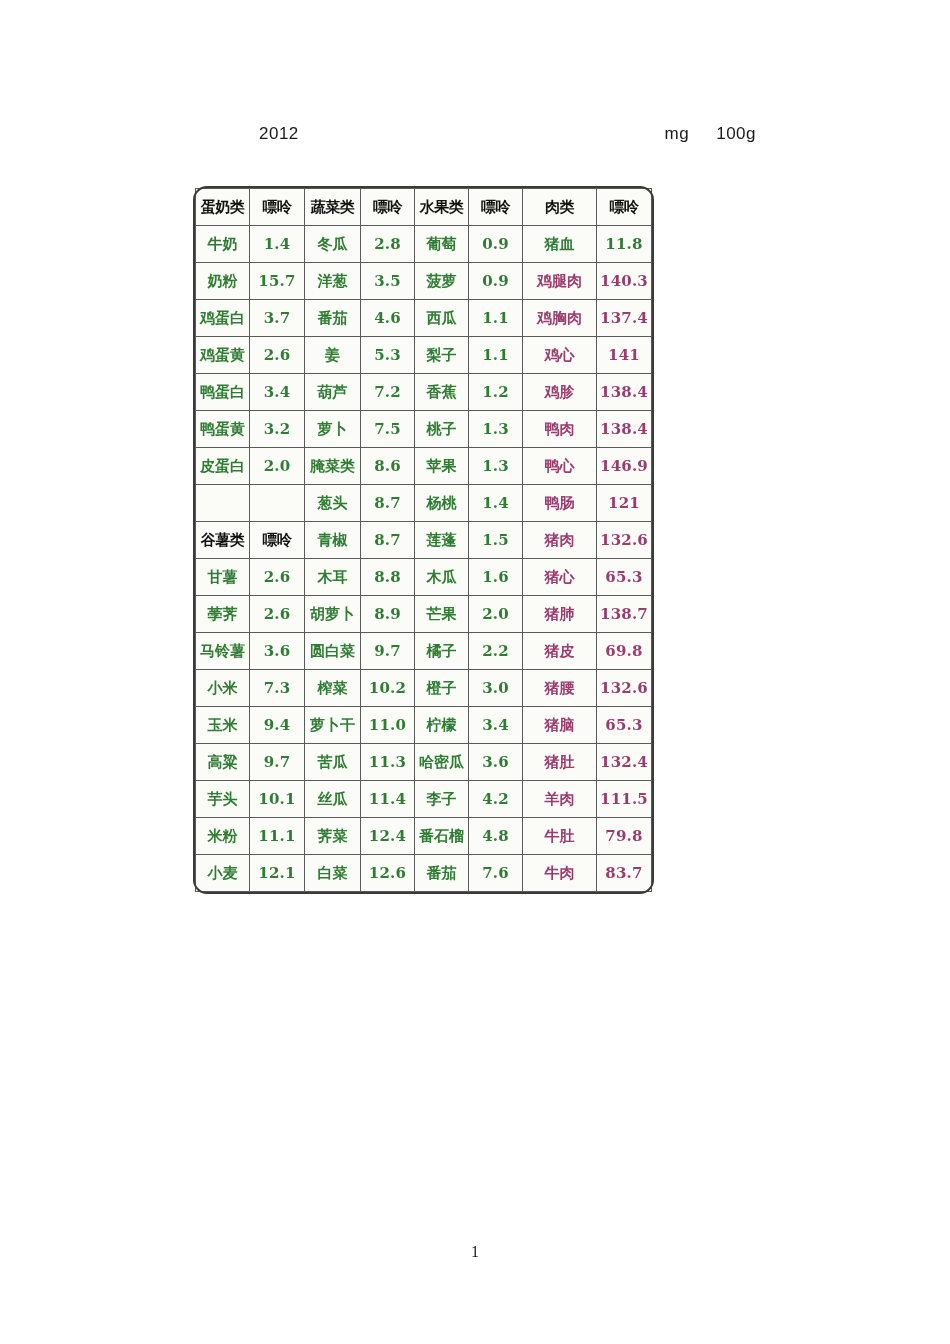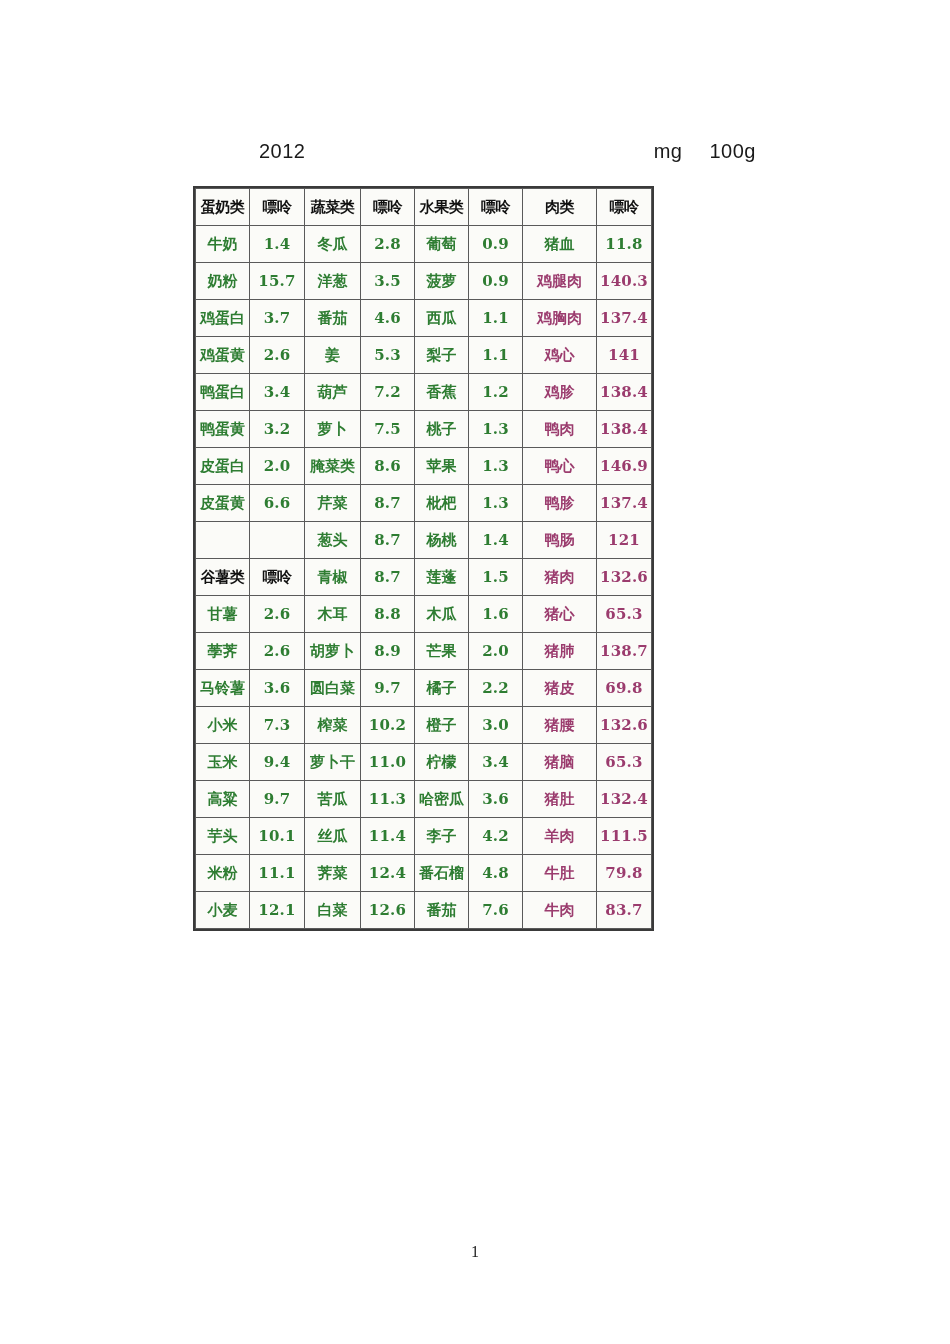--- a/index.html
+++ b/index.html
@@ -24,50 +24,51 @@
   
   .title-line {
     position: absolute;
     left: 196px;
     top: 124px;
     width: 560px;
     height: 30px;
     display: flex;
     align-items: baseline;
     color: #1a1a1a;
-    font-size: 20px;
+    font-size: 17px;
     letter-spacing: 0.5px;
     font-family: "Liberation Sans", "DejaVu Sans", sans-serif;
   }
   .title-year {
     margin-left: 63px;
   }
   .title-unit-wrap {
     margin-left: auto;
     display: flex;
     align-items: baseline;
     justify-content: flex-end;
   }
   .title-unit-mg { }
-  .title-unit-per { margin-left: 27px; margin-top: 16px; }
+  .title-unit-per { margin-left: 27px; }
 
   
   .table-wrap {
     position: absolute;
     left: 195px;
     top: 188px;
   }
   table.purine {
     border-collapse: collapse;
     border-spacing: 0;
     table-layout: fixed;
     width: 456px;
     background: #ec4899;
     outline: 2px solid #3a3a3a;
     outline-offset: 0px;
+    border-radius: 12px;
   }
   table.purine td {
     border: 1px solid #5a5a5a;
     height: 36px;
     text-align: center;
     vertical-align: middle;
     padding: 0 1px;
     font-size: 15px;
     font-weight: bold;
     font-family: "DejaVu Serif", "Liberation Serif", serif;
@@ -220,30 +221,20 @@
             <td class="t-green">皮蛋白</td>
             <td class="t-green num">2.0</td>
             <td class="t-green">腌菜类</td>
             <td class="t-green num">8.6</td>
             <td class="t-green">苹果</td>
             <td class="t-green num">1.3</td>
             <td class="t-purple">鸭心</td>
             <td class="t-purple num">146.9</td>
           </tr>
           <tr>
-            <td class="t-green">皮蛋黄</td>
-            <td class="t-green num">6.6</td>
-            <td class="t-green">芹菜</td>
-            <td class="t-green num">8.7</td>
-            <td class="t-green">枇杷</td>
-            <td class="t-green num">1.3</td>
-            <td class="t-purple">鸭胗</td>
-            <td class="t-purple num">137.4</td>
-          </tr>
-          <tr>
             <td class="t-empty"></td>
             <td class="t-empty"></td>
             <td class="t-green">葱头</td>
             <td class="t-green num">8.7</td>
             <td class="t-green">杨桃</td>
             <td class="t-green num">1.4</td>
             <td class="t-purple">鸭肠</td>
             <td class="t-purple num">121</td>
           </tr>
           <tr>

